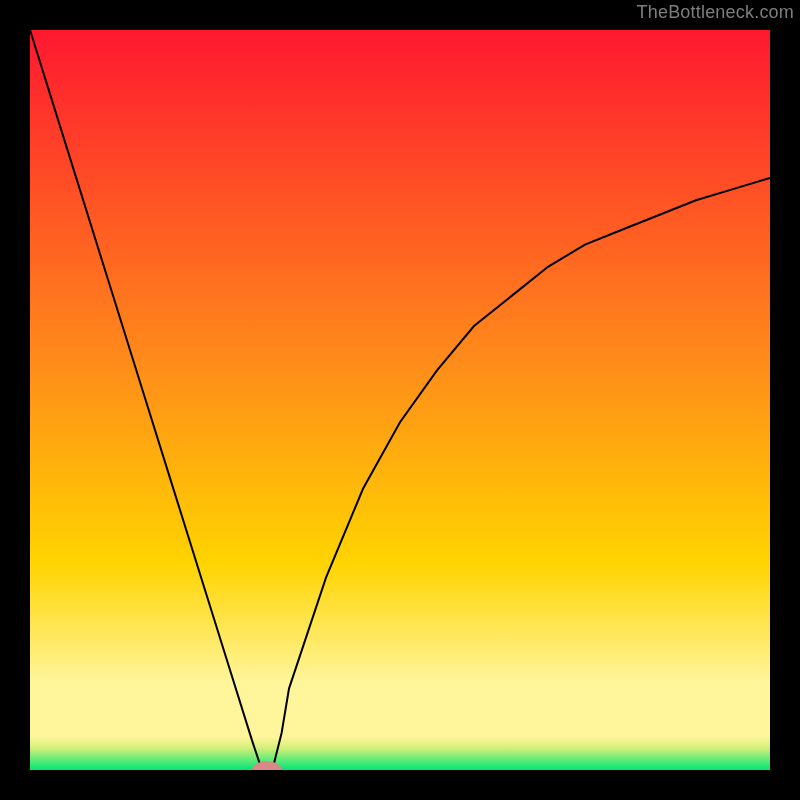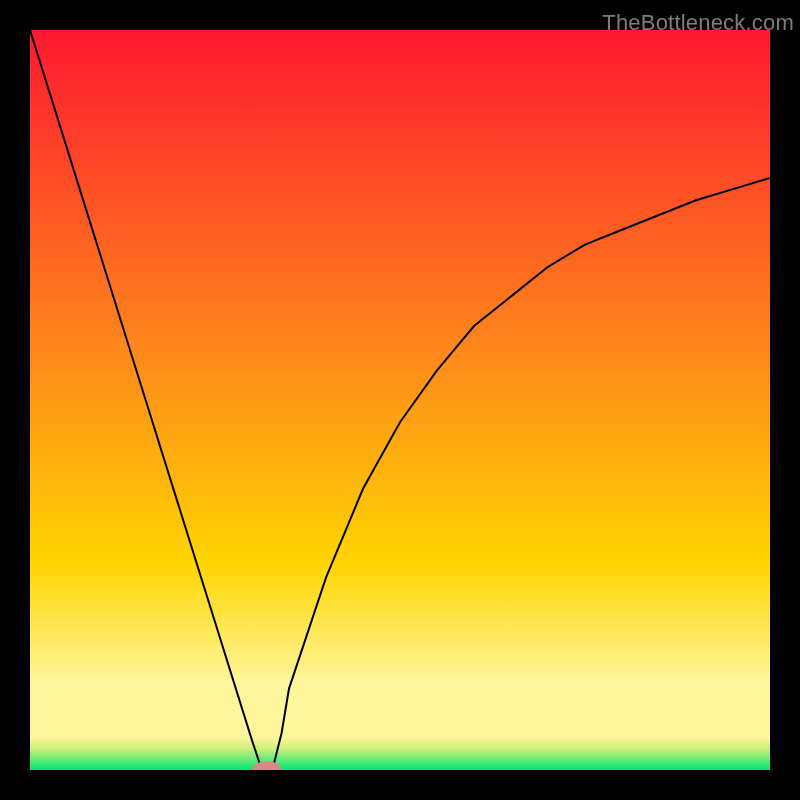--- a/index.html
+++ b/index.html
@@ -14,24 +14,24 @@
   .frame {
     position: absolute;
     top: 0;
     left: 0;
     width: 800px;
     height: 800px;
     background: #000;
   }
   .watermark {
     position: absolute;
-    top: 10px;
+    top: 2px;
     right: 6px;
     color: #7d7d7d;
-    font-size: 22px;
+    font-size: 18px;
     font-weight: 400;
     letter-spacing: 0.2px;
     z-index: 5;
   }
   svg.plot {
     position: absolute;
     top: 30px;
     left: 30px;
     width: 740px;
     height: 740px;

